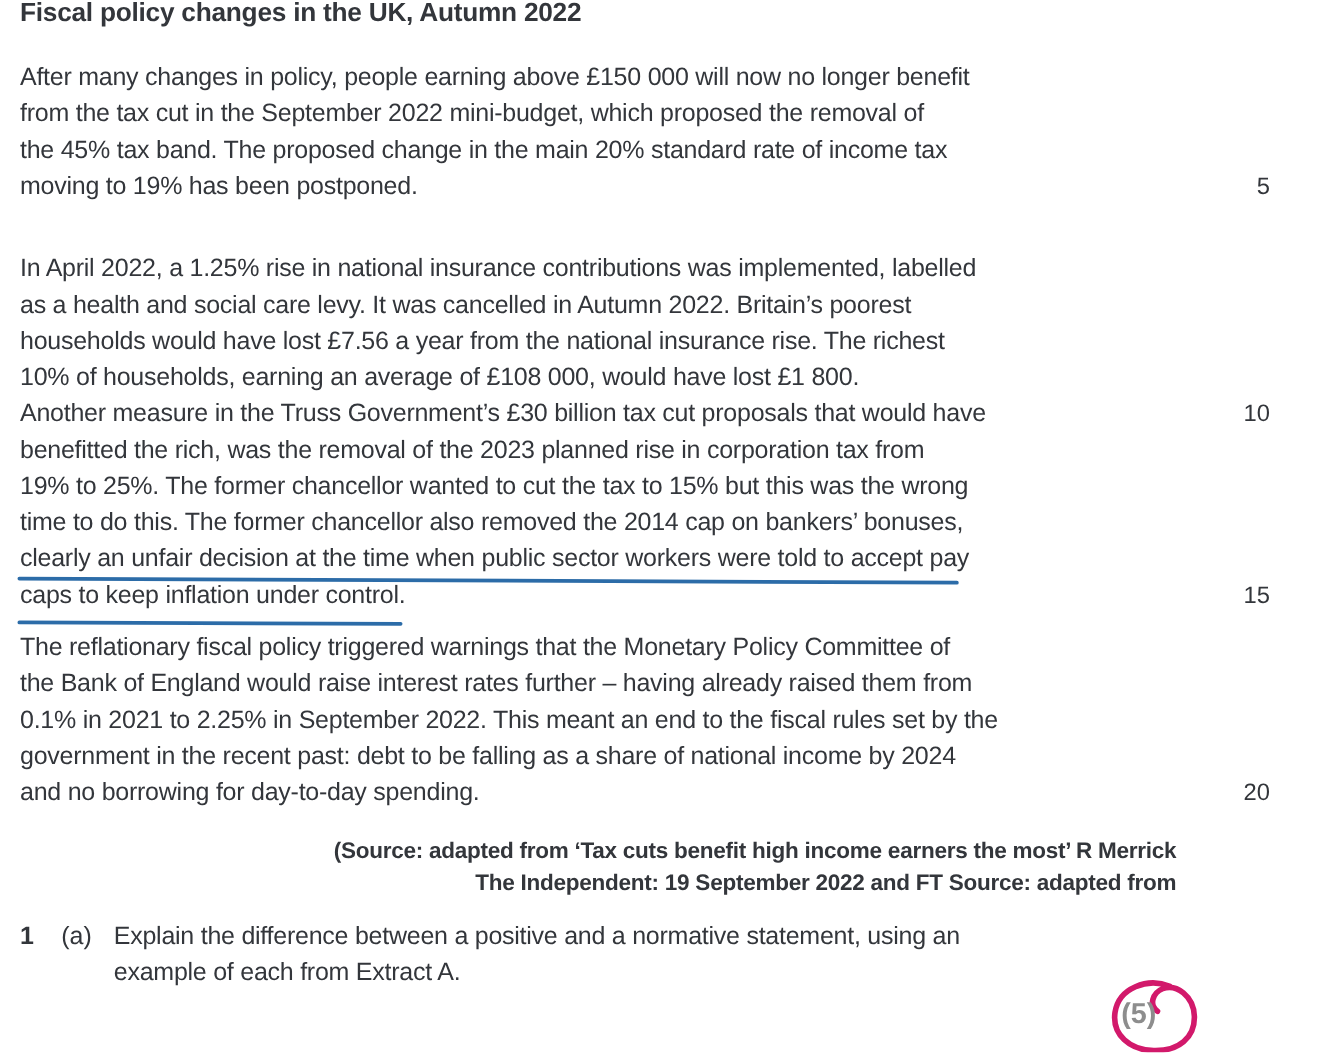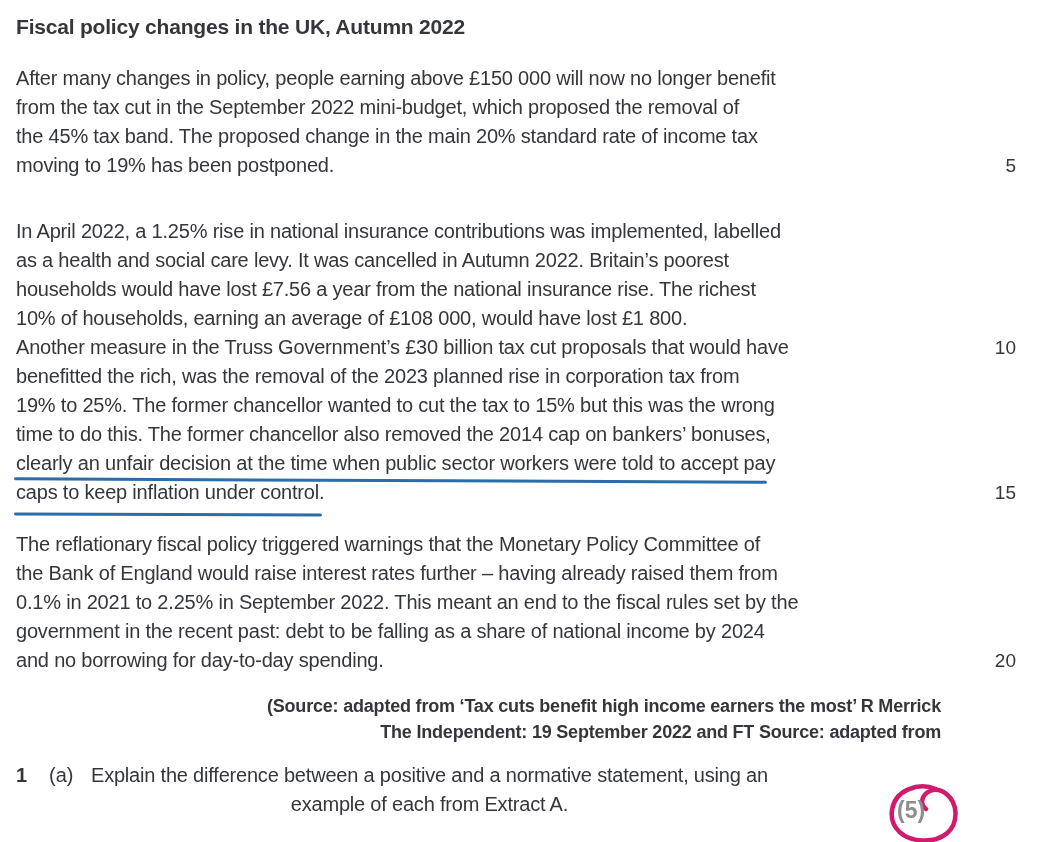--- a/index.html
+++ b/index.html
@@ -13,35 +13,35 @@
     width: 1058px;
     height: 842px;
     background: #ffffff;
     font-family: "Liberation Sans", sans-serif;
     color: #33363b;
     overflow: hidden;
   }
   .content {
     position: absolute;
     left: 16px;
-    top: 16px;
+    top: 0;
     width: 1030px;
   }
   .title {
     font-size: 21px;
     line-height: 22px;
     font-weight: bold;
     letter-spacing: -0.2px;
     white-space: nowrap;
   }
   .para { margin: 0; }
   .para.p1 { margin-top: 26px; }
   .para.p2 { margin-top: 37px; }
   .para.p3 { }
-  .para.p4 { margin-top: 23px; }
+  .para.p4 { margin-top: 13px; }
   .line {
     position: relative;
     height: 29px;
     line-height: 29px;
     font-size: 20px;
     letter-spacing: -0.2px;
     white-space: nowrap;
   }
   .lineno {
     position: absolute;
@@ -97,21 +97,21 @@
     width: 33px;
     font-size: 20px;
     font-weight: bold;
     line-height: 29px;
   }
   .qpart {
     width: 42px;
     font-size: 20px;
     line-height: 29px;
   }
-  .qtext .line { height: 29px; text-align: center; }
+  .qtext .line { height: 29px; }
   .marks {
     position: absolute;
     left: 886px;
     top: 782px;
     width: 76px;
     height: 62px;
   }
   .marks-label {
     position: absolute;
     left: 11px;

